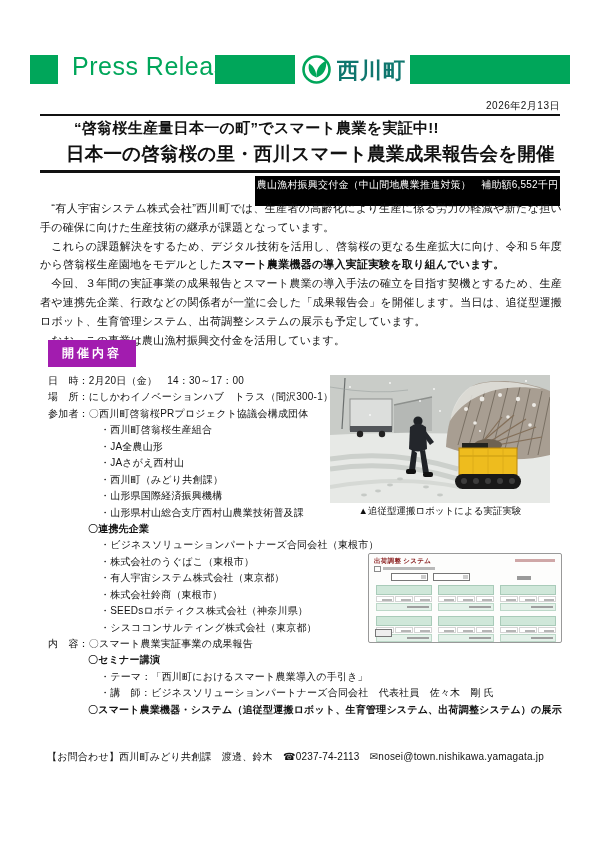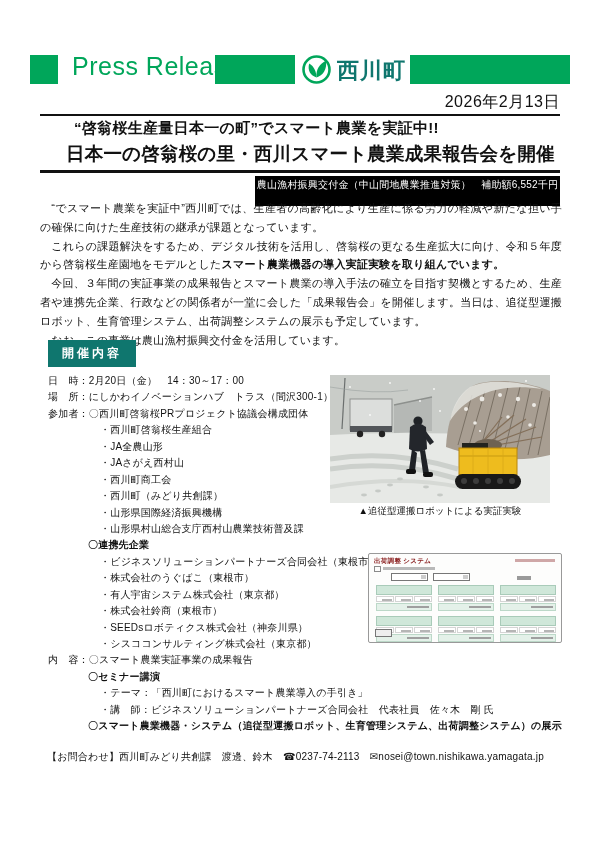--- a/index.html
+++ b/index.html
@@ -12,40 +12,40 @@
   .hb1{left:30px;width:28px;}
   .hb2{left:215px;width:80px;}
   .hb3{left:410px;width:160px;}
   .press-release{
     position:absolute;left:72px;top:52px;font-size:25px;letter-spacing:.5px;
     color:#00a65a;font-weight:500;
   }
   .town-logo{position:absolute;left:301px;top:54px;width:31px;height:31px;}
   .town-name{position:absolute;left:337px;top:56px;font-size:22px;font-weight:700;color:#0f766e;letter-spacing:1px;}
   
-  .date-line{position:absolute;top:92px;right:40px;font-size:16px;color:#111;letter-spacing:.5px;}
+  .date-line{position:absolute;top:99px;right:40px;font-size:10px;color:#111;letter-spacing:.5px;}
   .rule{position:absolute;left:40px;width:520px;background:#111;}
   .rule1{top:114px;height:2px;}
   .rule2{top:170px;height:2.5px;}
   .subtitle{position:absolute;left:74px;top:119px;font-size:15px;font-weight:700;letter-spacing:.3px;}
   .main-title{position:absolute;left:66px;top:141px;font-size:18.5px;font-weight:700;letter-spacing:.2px;}
   .subsidy-band{
     position:absolute;left:255px;top:176px;width:305px;height:30px;background:#000;color:#fff;
     font-size:10px;line-height:18px;text-align:center;letter-spacing:.2px;
   }
   
   .body-text{
     position:absolute;left:40px;top:199px;width:522px;font-size:11px;line-height:18.8px;
     text-align:justify;color:#111;letter-spacing:.2px;
   }
   .body-text p{margin:0;}
   .bold{font-weight:700;}
   
   .badge{
-    position:absolute;left:48px;top:340px;width:88px;height:27px;background:#0f766e;color:#fff;
+    position:absolute;left:48px;top:340px;width:88px;height:27px;background:#a21caf;color:#fff;
     font-size:12px;font-weight:700;line-height:27px;text-align:center;letter-spacing:3px;
   }
   .details{position:absolute;left:48px;top:373px;width:520px;font-size:10px;letter-spacing:.2px;color:#111;}
   .detail-line{height:16.45px;line-height:16.45px;white-space:nowrap;}
   .ind0{padding-left:0;}
   .ind1{padding-left:40px;font-weight:bold;}
   .ind2{padding-left:52px;}
   
   .photo{position:absolute;left:330px;top:375px;width:220px;height:128px;}
   .photo svg{display:block;}
@@ -99,35 +99,34 @@
   <div class="hdr-block hb3"></div>
 
   <div class="date-line">2026年2月13日</div>
   <div class="rule rule1"></div>
   <div class="subtitle">“啓翁桜生産量日本一の町”でスマート農業を実証中!!</div>
   <div class="main-title">日本一の啓翁桜の里・西川スマート農業成果報告会を開催</div>
   <div class="rule rule2"></div>
   <div class="subsidy-band">農山漁村振興交付金（中山間地農業推進対策）　補助額6,552千円</div>
 
   <div class="body-text">
-    <p>　“でスマート農業を実証中”西川町では、生産者の高齢化により生産に係る労力の軽減や新たな担い手の確保に向けた生産技術の継承が課題となっています。</p>
+    <p>　“有人宇宙システム株式会社”西川町では、生産者の高齢化により生産に係る労力の軽減や新たな担い手の確保に向けた生産技術の継承が課題となっています。</p>
     <p><span>　これらの課題解決をするため、デジタル技術を活用し、啓翁桜の更なる生産拡大に向け、令和５年度から啓翁桜生産園地をモデルとした</span><span class="bold">スマート農業機器の導入実証実験を取り組んでいます。</span></p>
     <p>　今回、３年間の実証事業の成果報告とスマート農業の導入手法の確立を目指す契機とするため、生産者や連携先企業、行政などの関係者が一堂に会した「成果報告会」を開催します。当日は、追従型運搬ロボット、生育管理システム、出荷調整システムの展示も予定しています。</p>
     <p>　なお、この事業は農山漁村振興交付金を活用しています。</p>
   </div>
 
   <div class="badge">開催内容</div>
   <div class="details" id="detail-lines">
       <div class="detail-line ind0">日　時：2月20日（金）　14：30～17：00</div>
       <div class="detail-line ind0">場　所：にしかわイノベーションハブ　トラス（間沢300-1）</div>
       <div class="detail-line ind0">参加者：〇西川町啓翁桜PRプロジェクト協議会構成団体</div>
       <div class="detail-line ind2">・西川町啓翁桜生産組合</div>
       <div class="detail-line ind2">・JA全農山形</div>
       <div class="detail-line ind2">・JAさがえ西村山</div>
-      <div class="detail-line ind2">・西川町商工会</div>
       <div class="detail-line ind2">・西川町（みどり共創課）</div>
       <div class="detail-line ind2">・山形県国際経済振興機構</div>
       <div class="detail-line ind2">・山形県村山総合支庁西村山農業技術普及課</div>
       <div class="detail-line ind1">〇連携先企業</div>
       <div class="detail-line ind2">・ビジネスソリューションパートナーズ合同会社（東根市）</div>
       <div class="detail-line ind2">・株式会社のうぐばこ（東根市）</div>
       <div class="detail-line ind2">・有人宇宙システム株式会社（東京都）</div>
       <div class="detail-line ind2">・株式会社鈴商（東根市）</div>
       <div class="detail-line ind2">・SEEDsロボティクス株式会社（神奈川県）</div>
       <div class="detail-line ind2">・シスココンサルティング株式会社（東京都）</div>

